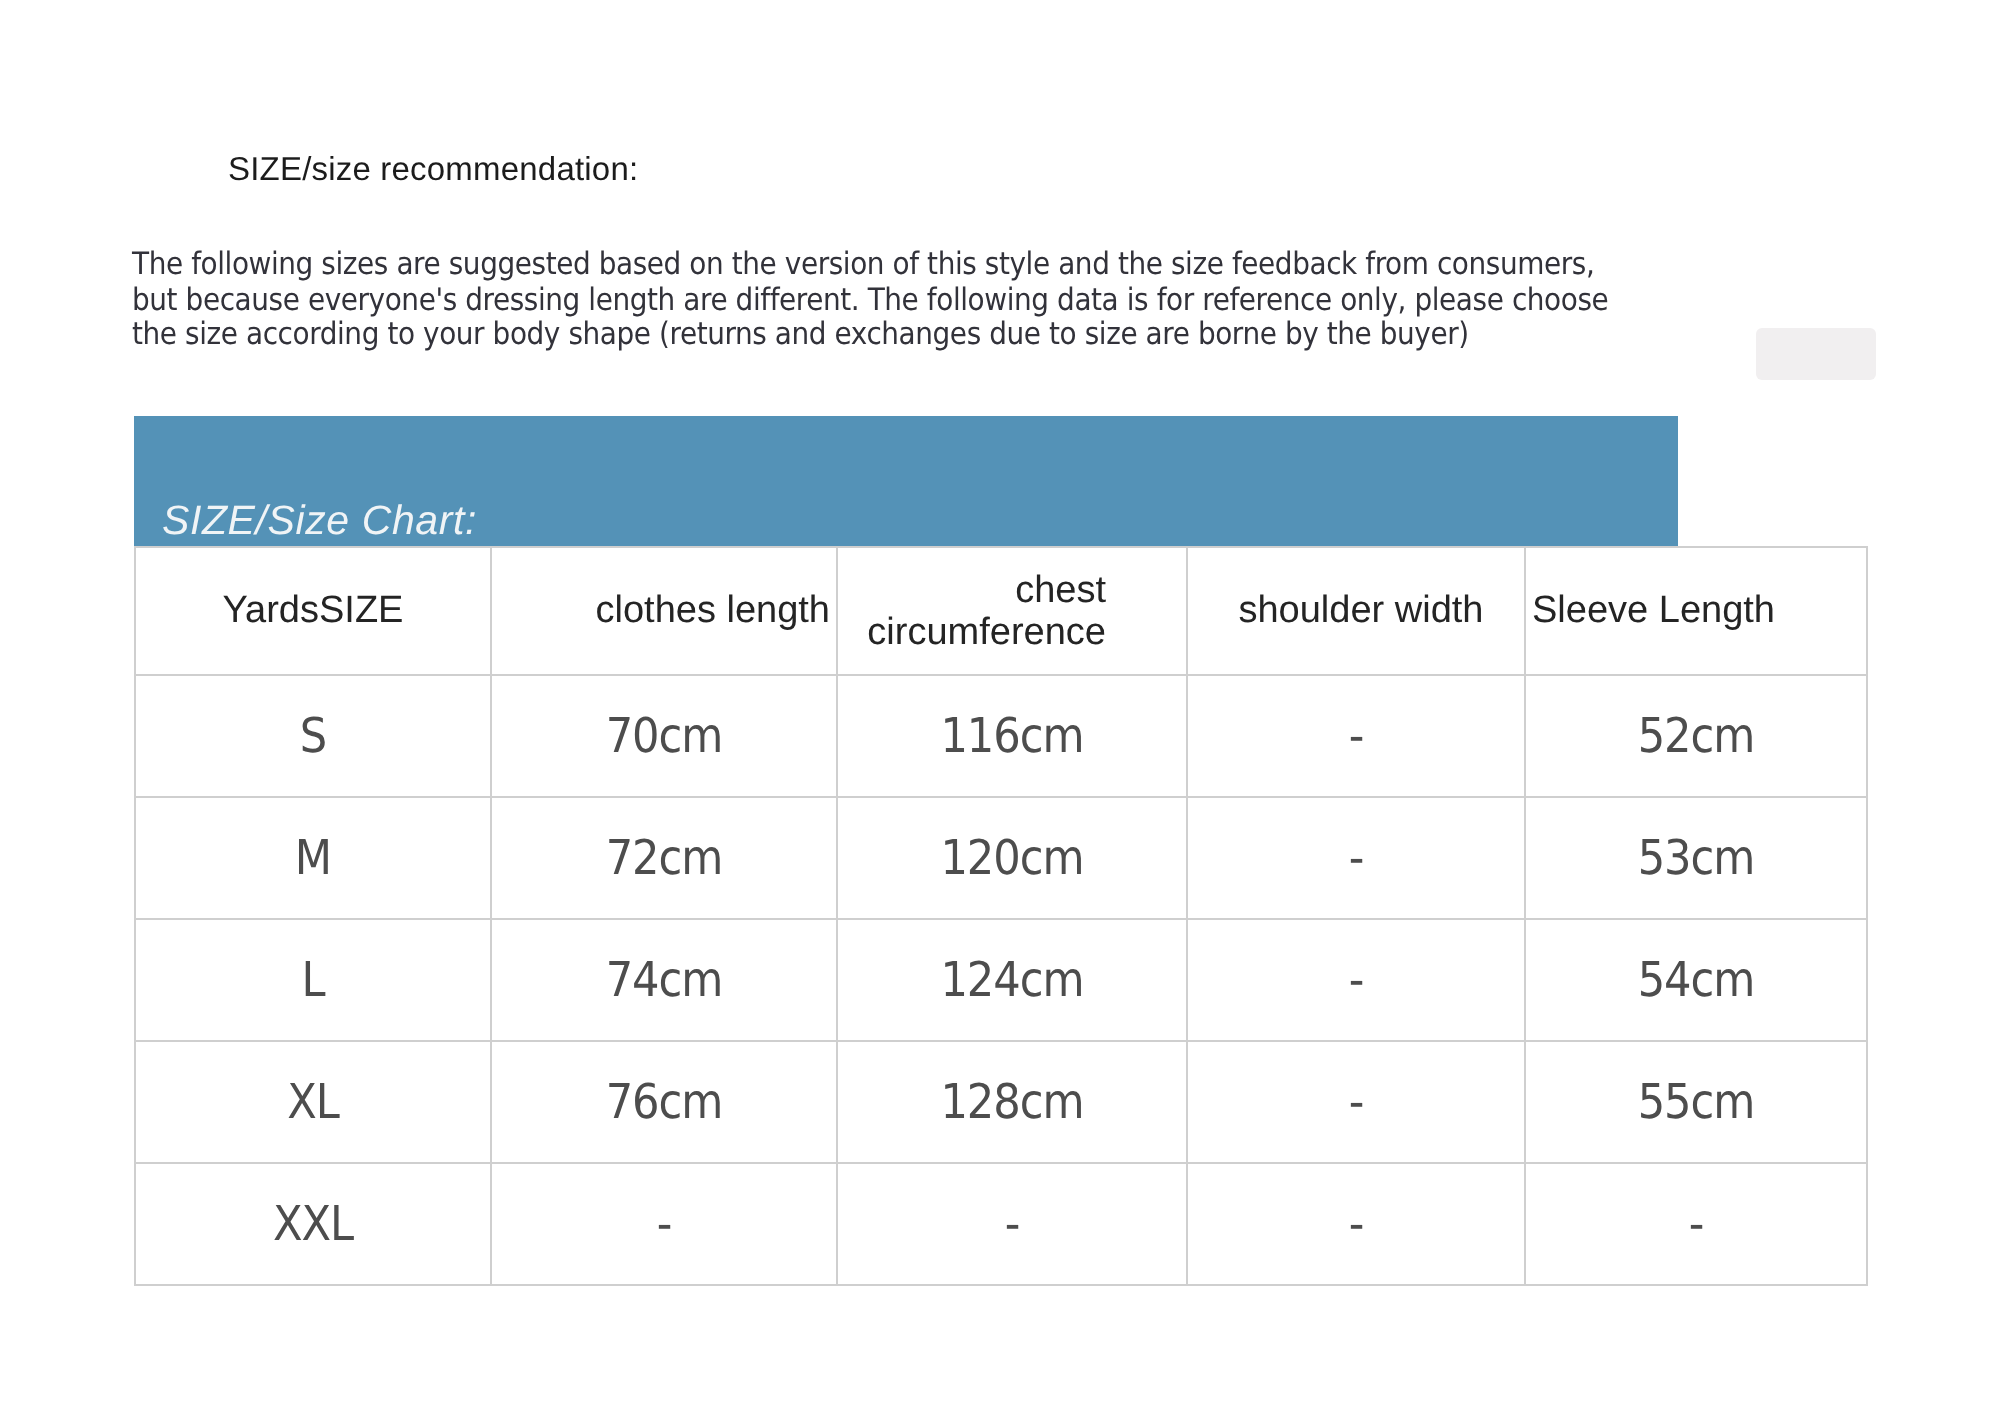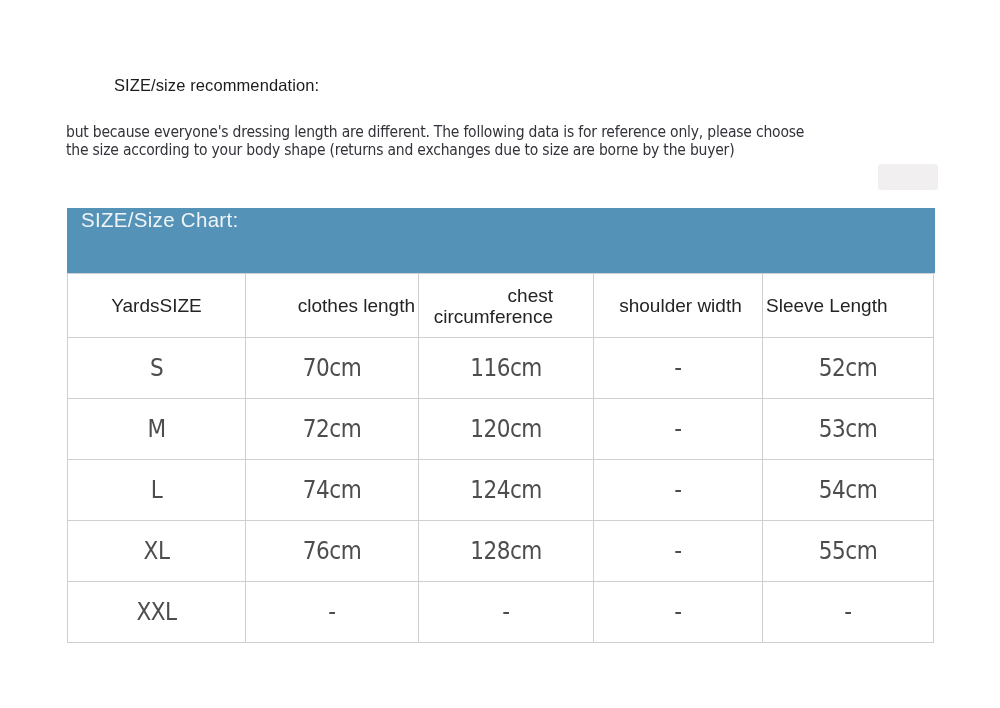--- a/index.html
+++ b/index.html
@@ -29,24 +29,25 @@
     font-size:15.5px;line-height:17.5px;
     letter-spacing:-0.2px;
     color:#32323a;
   }
   .description .line{white-space:nowrap;}
   .artifact-patch{
     position:absolute;left:878px;top:164px;width:60px;height:26px;
     background:#f1eff0;border-radius:3px;
   }
   .chart-title-bar{
-    position:absolute;left:67px;top:208px;width:868px;height:65px;
+    position:absolute;left:67px;top:208px;width:772px;height:65px;
     background:var(--bar-bg,#5492b7);
-    display:flex;align-items:flex-start;
+    display:flex;align-items:flex-end;
     padding-left:14px;
+    font-style:italic;
   }
   .chart-title-bar .title{
     color:var(--bar-fg,#f0f4f6);
     font-size:20.5px;font-weight:400;letter-spacing:0.3px;
   }
   table.size-table{
     position:absolute;left:67px;top:273px;width:866px;
     border-collapse:collapse;table-layout:fixed;
   }
   table.size-table th,
@@ -78,20 +79,21 @@
   th.col-chest{text-align:right;padding-left:14px;padding-right:40px;}
   th.col-shoulder{text-align:center;padding-left:6px;}
   th.col-sleeve{text-align:left;padding-left:3px;font-size:19.5px;}
 </style>
 </head>
 <body>
 
 <div class="page-title">SIZE/size recommendation:</div>
 
 <div class="description">
+  <div class="line">The following sizes are suggested based on the version of this style and the size feedback from consumers,</div>
   <div class="line">but because everyone's dressing length are different. The following data is for reference only, please choose</div>
   <div class="line">the size according to your body shape (returns and exchanges due to size are borne by the buyer)</div>
 </div>
 
 <div class="artifact-patch"></div>
 
 <div class="chart-title-bar">
   <span class="title">SIZE/Size Chart:</span>
 </div>
 

